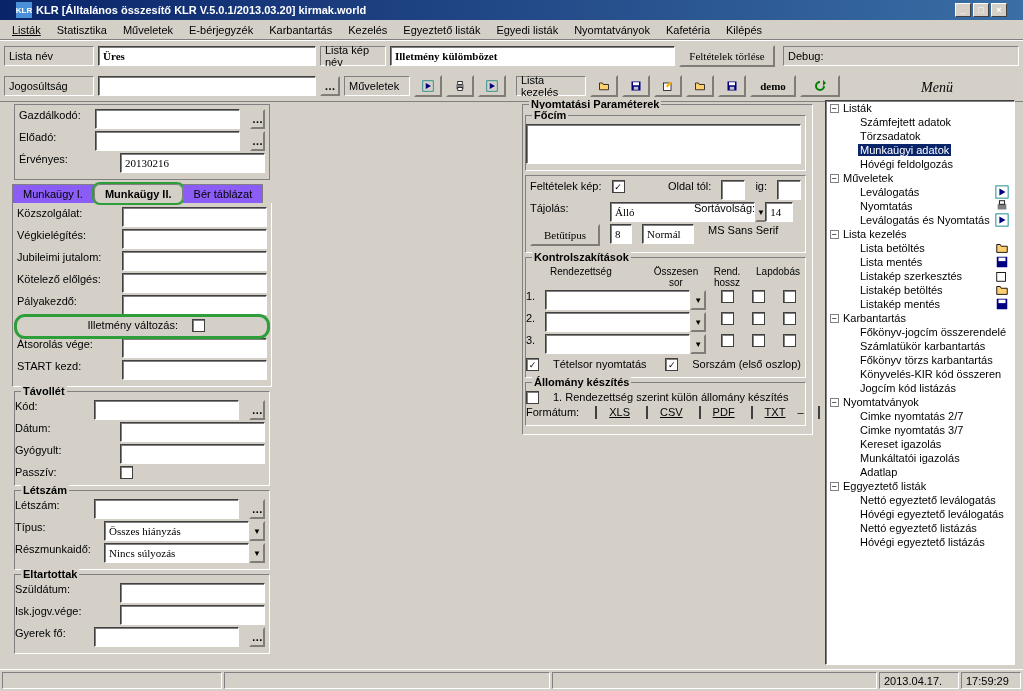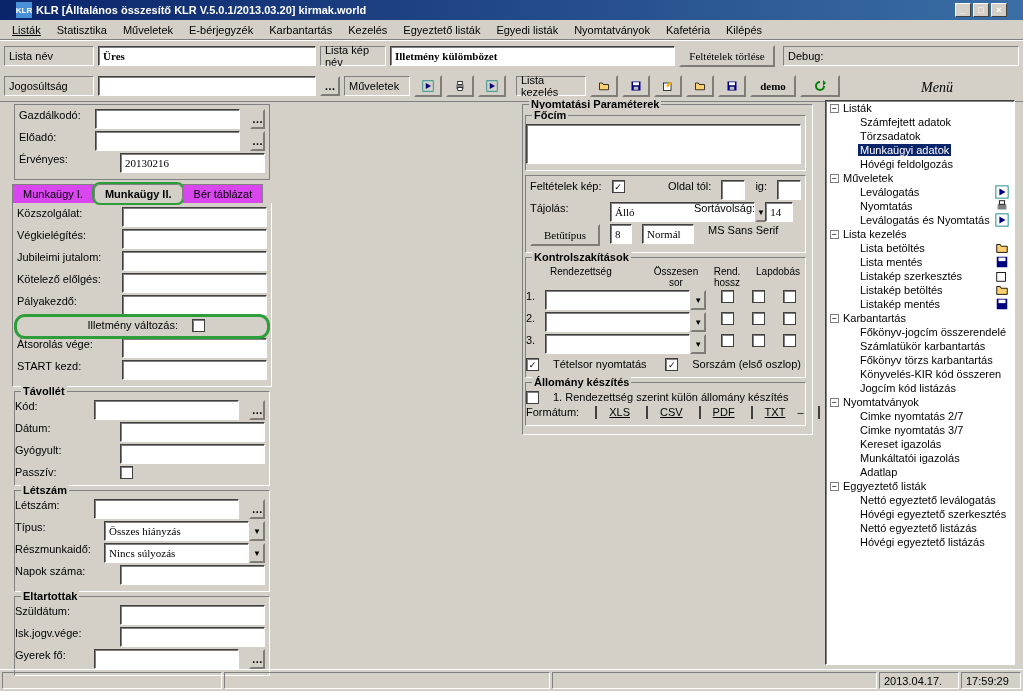--- a/index.html
+++ b/index.html
@@ -17,21 +17,21 @@
 .input-sunken { border:1px solid #404040; border-right-color:#fff; border-bottom-color:#fff; box-shadow: inset 1px 1px 0 #808080; background:white; height:20px; padding:2px 4px; font-family:Tahoma; font-size:11px; }
 .btn { border:2px outset #d4d0c8; background:#d4d0c8; padding:2px 6px; height:22px; font-family:Tahoma; font-size:11px; display:flex; align-items:center; justify-content:center; cursor:default; }
 .btn-icon { width:28px; }
 .groupbox { border:1px solid #808080; border-right-color:#fff; border-bottom-color:#fff; position:relative; margin:4px 2px; padding:8px 4px 4px 0; }
 .groupbox > legend { position:absolute; top:-7px; left:6px; background:#d4d0c8; padding:0 2px; font-weight:bold; }
 .field-row { display:flex; align-items:flex-start; margin-bottom:2px; gap:10px; }
 .field-label { width:95px; text-align:left; }
 .field-input { flex:1; }
 .dotbtn { width:20px; height:20px; border:2px outset #d4d0c8; background:#d4d0c8; display:flex; align-items:center; justify-content:center; font-weight:bold; }
 .tabstrip { display:flex; gap:0; }
-.tab { border:1px solid #808080; border-bottom:none; padding:3px 10px; background:#d946ef; position:relative; }
+.tab { border:1px solid #808080; border-bottom:none; padding:3px 10px; background:#8b5cf6; position:relative; }
 .tab.active { background:#d4d0c8; font-weight:bold; outline:2px solid #2e9e3b; border-radius:6px; }
 .left-panel { position:absolute; top:100px; left:12px; width:260px; }
 .mid-panel { position:absolute; top:100px; left:520px; width:295px; }
 .right-panel { position:absolute; top:100px; right:8px; width:190px; height:565px; background:white; border:1px solid #404040; border-right-color:#fff; border-bottom-color:#fff; box-shadow: inset 1px 1px 0 #808080; overflow:auto; }
 .tree-node { padding:1px 2px 1px 4px; white-space:nowrap; display:flex; align-items:center; }
 .tree-toggle { width:9px; height:9px; border:1px solid #808080; font-size:8px; line-height:7px; text-align:center; margin-right:4px; font-family:monospace; }
 .tree-indent { display:inline-block; width:14px; }
 .tree-sel { background:#0a246a; color:white; }
 .checkbox { width:13px; height:13px; border:1px solid #404040; background:white; box-shadow: inset 1px 1px 0 #808080; display:inline-flex; align-items:center; justify-content:center; font-size:9px; }
 .combo { display:flex; }
@@ -243,24 +243,20 @@
           <div class="combo-btn">▼</div>
         </div>
       </div>
     <div class="field-row">
         <div class="field-label">Részmunkaidő:</div>
         <div class="combo field-input">
           <input class="input-sunken" style="flex: 1 1 0%;" value="Nincs súlyozás">
           <div class="combo-btn">▼</div>
         </div>
       </div>
-    <div class="field-row">
-        <div class="field-label">Napok száma:</div>
-        <input class="input-sunken field-input" style="">
-      </div>
   </div>
 
   <div class="groupbox">
       <legend>Eltartottak</legend>
     <div class="field-row">
         <div class="field-label">Szüldátum:</div>
         <input class="input-sunken field-input" style="">
       </div>
     <div class="field-row">
         <div class="field-label">Isk.jogv.vége:</div>
@@ -557,21 +553,21 @@
       <span>Eggyeztető listák</span>
     </div>
     <div class="tree-node" style="position:relative;">
       <span class="tree-indent"></span>
       <span class="tree-indent"></span>
       <span class="" style="padding:0 2px;">Nettó egyeztető leválogatás</span>
     </div>
     <div class="tree-node" style="position:relative;">
       <span class="tree-indent"></span>
       <span class="tree-indent"></span>
-      <span class="" style="padding:0 2px;">Hóvégi egyeztető szerkesztés</span>
+      <span class="" style="padding:0 2px;">Hóvégi egyeztető leválogatás</span>
     </div>
     <div class="tree-node" style="position:relative;">
       <span class="tree-indent"></span>
       <span class="tree-indent"></span>
       <span class="" style="padding:0 2px;">Nettó egyeztető listázás</span>
     </div>
     <div class="tree-node" style="position:relative;">
       <span class="tree-indent"></span>
       <span class="tree-indent"></span>
       <span class="" style="padding:0 2px;">Hóvégi egyeztető listázás</span>

